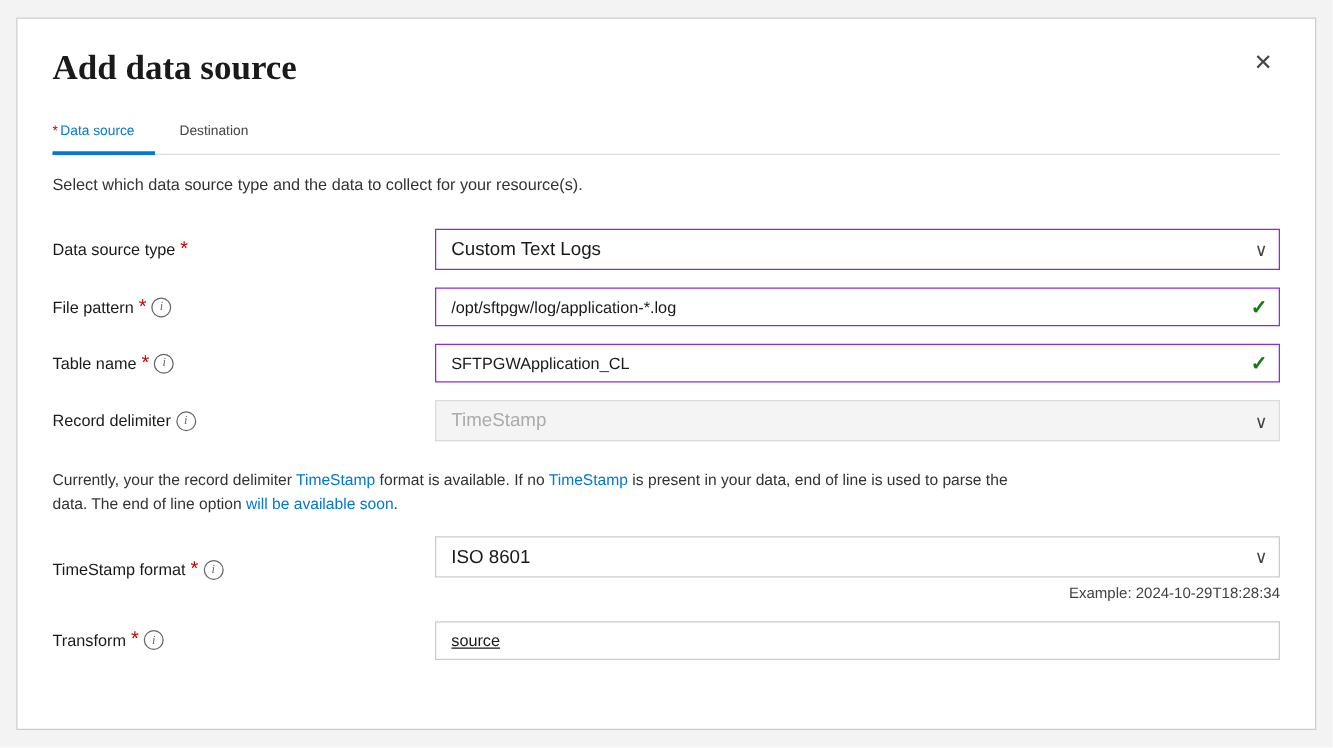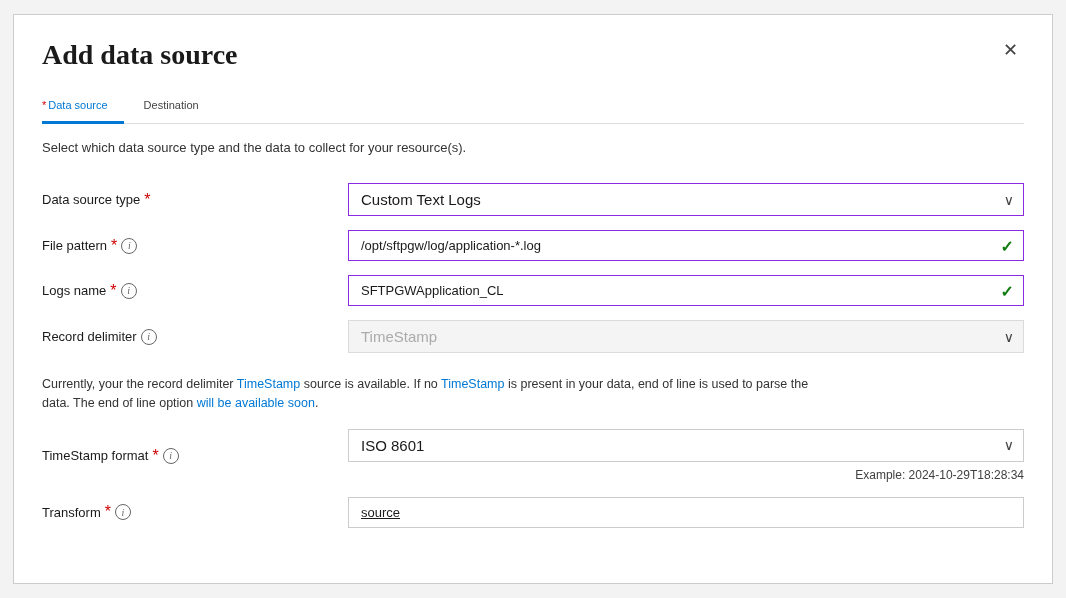--- a/index.html
+++ b/index.html
@@ -235,21 +235,21 @@
       <div class="form-control-col">
         <div class="input-wrapper">
           <input class="input-control" type="text" value="/opt/sftpgw/log/application-*.log" style="">
           <span class="check-icon">✓</span>
         </div>
       </div>
     </div>
 
     <div class="form-row">
       <div class="form-label-col">
-        <span class="form-label">Logs name</span>
+        <span class="form-label">Table name</span>
         <span class="required-star"> *</span>
         <span class="info-icon">i</span>
       </div>
       <div class="form-control-col">
         <div class="input-wrapper">
           <input class="input-control" type="text" value="SFTPGWApplication_CL" style="">
           <span class="check-icon">✓</span>
         </div>
       </div>
     </div>
@@ -264,21 +264,21 @@
           <select class="select-control select-disabled" disabled="">
             <option>TimeStamp</option>
           </select>
           <span class="chevron">∨</span>
         </div>
       </div>
     </div>
 
     <div class="notice-box">
       <p class="notice-text">
-        <span>Currently, your the record delimiter </span><span class="highlight">TimeStamp</span><span> source is available. If no </span><span class="highlight">TimeStamp</span><span> is present in your data, end of line is used to parse the<br>data. The end of line option </span><span class="highlight">will be available soon</span><span>.</span>
+        <span>Currently, your the record delimiter </span><span class="highlight">TimeStamp</span><span> format is available. If no </span><span class="highlight">TimeStamp</span><span> is present in your data, end of line is used to parse the<br>data. The end of line option </span><span class="highlight">will be available soon</span><span>.</span>
       </p>
     </div>
 
     <div class="form-row">
       <div class="form-label-col">
         <span class="form-label">TimeStamp format</span>
         <span class="required-star"> *</span>
         <span class="info-icon">i</span>
       </div>
       <div class="form-control-col">

